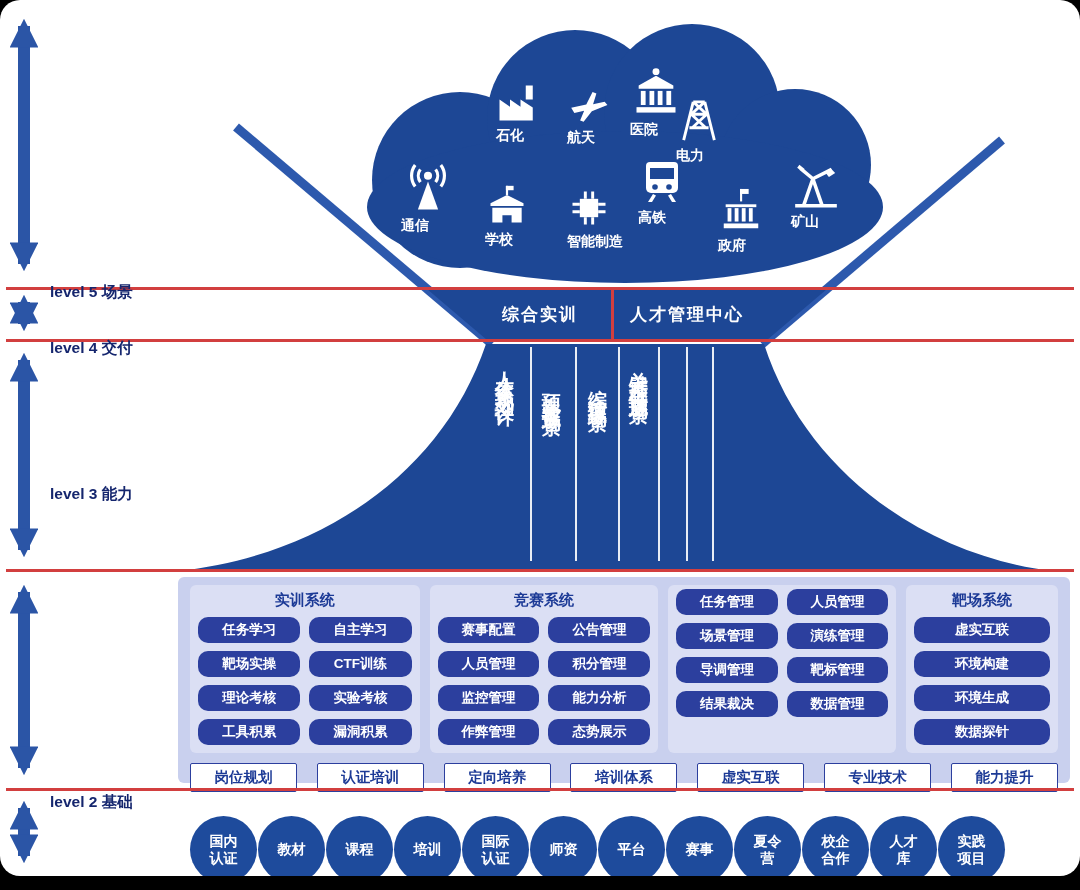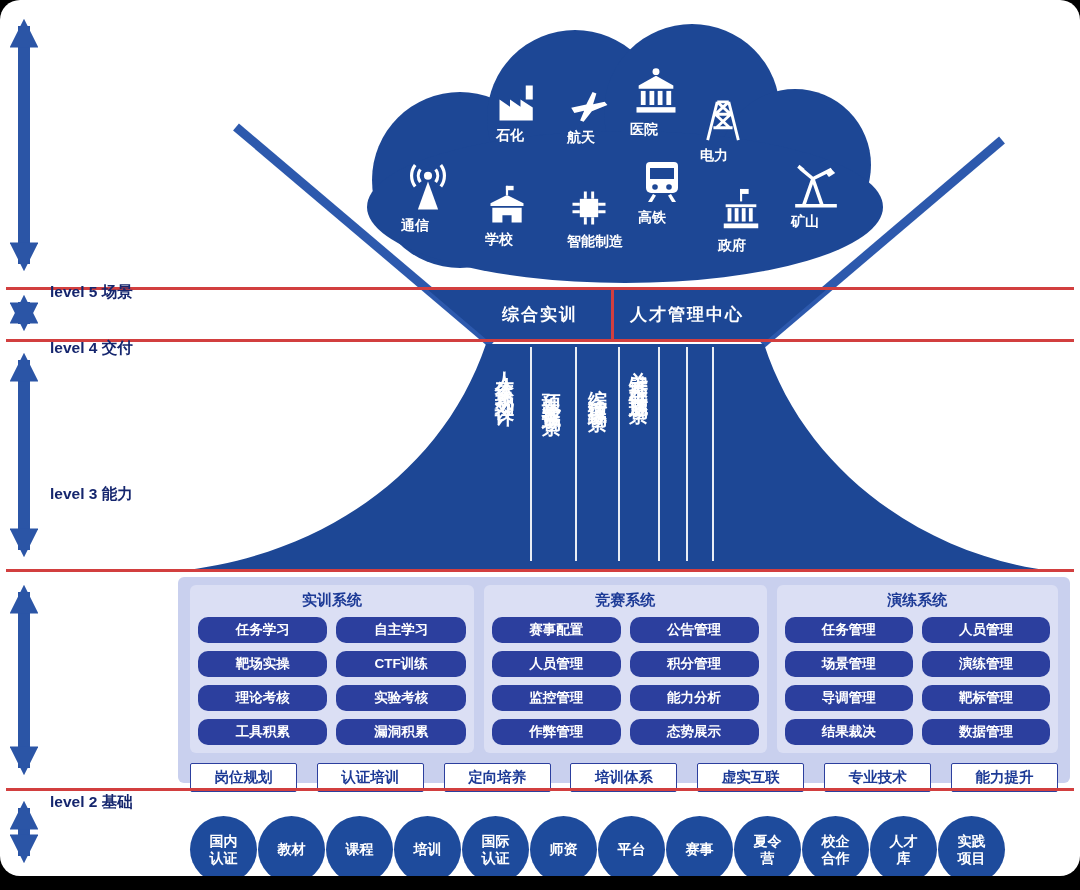--- a/index.html
+++ b/index.html
@@ -105,21 +105,21 @@
       <circle cx="12" cy="2.6" r="1.6"></circle>
       <path d="M4 9l8-4.5L20 9v1.5H4z"></path>
       <rect x="5" y="11.5" width="2.2" height="6.5"></rect>
           <rect x="9" y="11.5" width="2.2" height="6.5"></rect>
       <rect x="12.8" y="11.5" width="2.2" height="6.5"></rect>
           <rect x="16.8" y="11.5" width="2.2" height="6.5"></rect>
       <rect x="3" y="19" width="18" height="2.5"></rect>
     </svg>
     <span class="ind-label">医院</span>
   </div>
-  <div class="industry" style="left:723px;top:98px">
+  <div class="industry" style="left:699px;top:98px">
     <svg width="46" height="46" viewBox="0 0 24 24" fill="none" stroke="#fff" stroke-width="1.5">
       <path d="M9 2h6 M9 2L4 22 M15 2l5 20 M9 2l7 6.5 M15 2L8 8.5 M8 8.5h8 M8 8.5l7.5 7 M16 8.5l-7.5 7 M7 15.5h10"></path>
     </svg>
     <span class="ind-label">电力</span>
   </div>
   <div class="industry" style="left:428px;top:160px">
     <svg width="54" height="54" viewBox="0 0 24 24">
       <circle cx="12" cy="7" r="1.8" fill="#fff"></circle>
       <path d="M12 9.5L16.5 22h-9z" fill="#fff"></path>
       <path d="M8.6 4.2a4.8 4.8 0 000 5.6 M15.4 4.2a4.8 4.8 0 010 5.6 M6.3 2.2a8 8 0 000 9.6 M17.7 2.2a8 8 0 010 9.6" fill="none" stroke="#fff" stroke-width="1.4"></path>
@@ -214,33 +214,41 @@
           <div class="btn">人员管理</div>
           <div class="btn">积分管理</div>
           <div class="btn">监控管理</div>
           <div class="btn">能力分析</div>
           <div class="btn">作弊管理</div>
           <div class="btn">态势展示</div>
         </div>
       </div>
 
       <div class="sys-panel" style="flex:226">
-        <div class="sys-title">演练系统</div>
         <div class="sys-grid">
           <div class="btn">任务管理</div>
           <div class="btn">人员管理</div>
           <div class="btn">场景管理</div>
           <div class="btn">演练管理</div>
           <div class="btn">导调管理</div>
           <div class="btn">靶标管理</div>
           <div class="btn">结果裁决</div>
           <div class="btn">数据管理</div>
         </div>
       </div>
 
+      <div class="sys-panel" style="flex:145">
+        <div class="sys-title">靶场系统</div>
+        <div class="sys-grid single">
+          <div class="btn">虚实互联</div>
+          <div class="btn">环境构建</div>
+          <div class="btn">环境生成</div>
+          <div class="btn">数据探针</div>
+        </div>
+      </div>
 
     </div>
 
     <div class="tracks-row">
       <div class="track">岗位规划</div>
       <div class="track">认证培训</div>
       <div class="track">定向培养</div>
       <div class="track">培训体系</div>
       <div class="track">虚实互联</div>
       <div class="track">专业技术</div>

